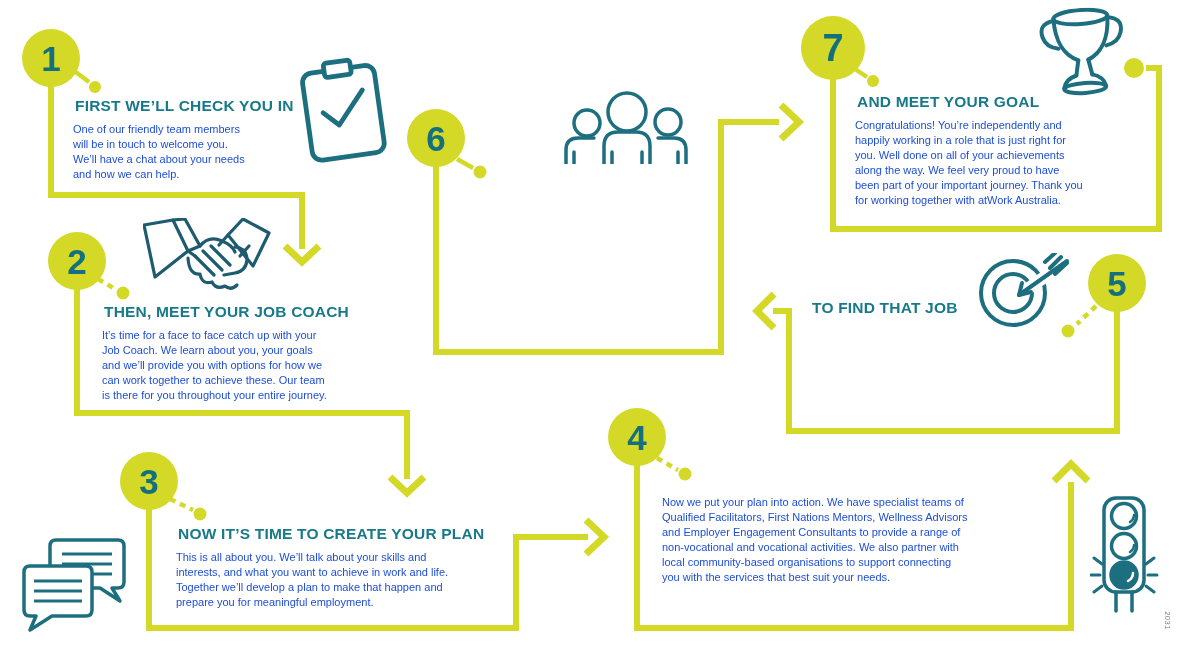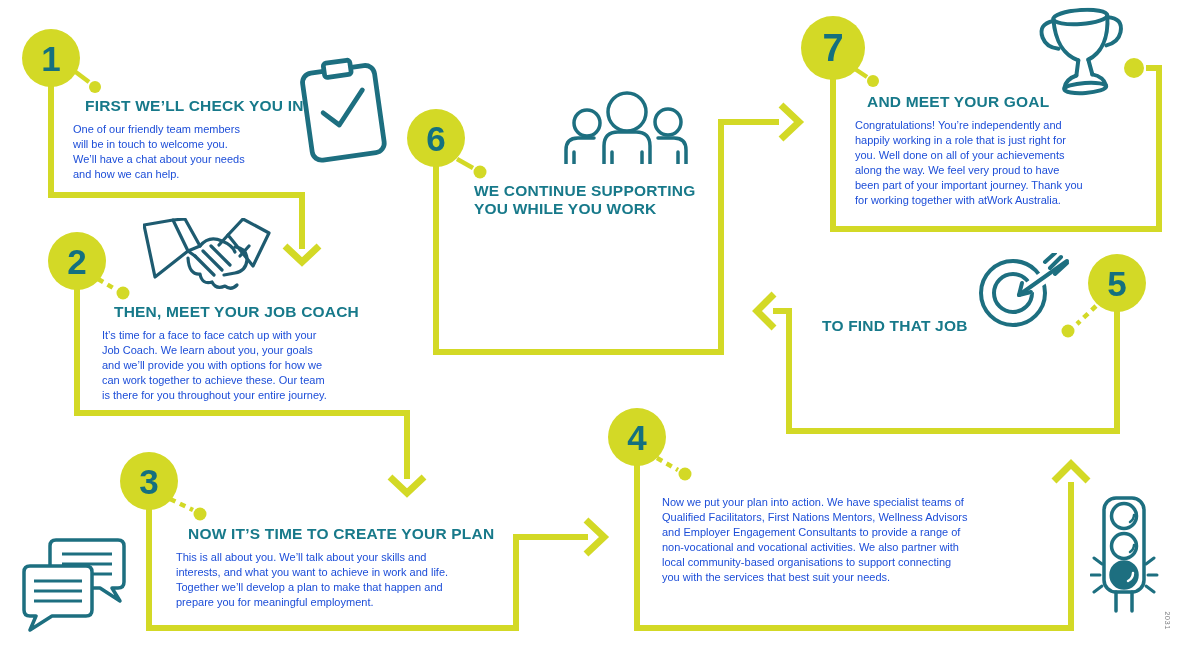--- a/index.html
+++ b/index.html
@@ -5,21 +5,21 @@
   html,body{margin:0;padding:0;background:#fff;}
   .canvas{position:relative;width:1200px;height:660px;background:#fff;overflow:hidden;
           font-family:"Liberation Sans", sans-serif;}
   svg{display:block;}
   .paths{position:absolute;left:0;top:0;}
   .badge{position:absolute;width:58px;height:58px;border-radius:50%;background:#d3d926;
          display:flex;align-items:center;justify-content:center;
          color:#14707f;font-size:35px;font-weight:bold;line-height:1;}
   .badge.big{width:64px;height:64px;font-size:38px;}
   .step{position:absolute;}
-  .step h3{margin:0 0 7px 12px;color:#17798a;font-size:15.5px;font-weight:bold;
+  .step h3{margin:0 0 7px 2px;color:#17798a;font-size:15.5px;font-weight:bold;
            letter-spacing:.2px;line-height:18px;white-space:pre-line;}
   .step p{margin:0;color:#1d4ed8;font-size:11px;line-height:15px;white-space:pre-line;}
   .icon{position:absolute;}
   .footnote{position:absolute;left:1158px;top:616px;color:#808184;font-size:7.5px;
             transform:rotate(90deg);transform-origin:center;letter-spacing:.5px;}
 </style>
 </head>
 <body>
 
 <div class="canvas">
@@ -103,26 +103,24 @@
 prepare you for meaningful employment.</p>
   </div>
   <div class="step" style="left:662px;top:495px;width:395px">
     <p>Now we put your plan into action. We have specialist teams of
 Qualified Facilitators, First Nations Mentors, Wellness Advisors
 and Employer Engagement Consultants to provide a range of
 non-vocational and vocational activities. We also partner with
 local community-based organisations to support connecting
 you with the services that best suit your needs.</p>
   </div>
-  <div class="step" style="left:810px;top:317px;width:300px">
+  <div class="step" style="left:810px;top:299px;width:300px">
     <h3>TO FIND THAT JOB</h3>
   </div>
   <div class="step" style="left:462px;top:182px;width:260px">
-    <h3>WE CONTINUE SUPPORTING
-YOU WHILE YOU WORK</h3>
   </div>
   <div class="step" style="left:855px;top:93px;width:300px">
     <h3>AND MEET YOUR GOAL</h3>
     <p>Congratulations! You’re independently and
 happily working in a role that is just right for
 you. Well done on all of your achievements
 along the way. We feel very proud to have
 been part of your important journey. Thank you
 for working together with atWork Australia.</p>
   </div>

